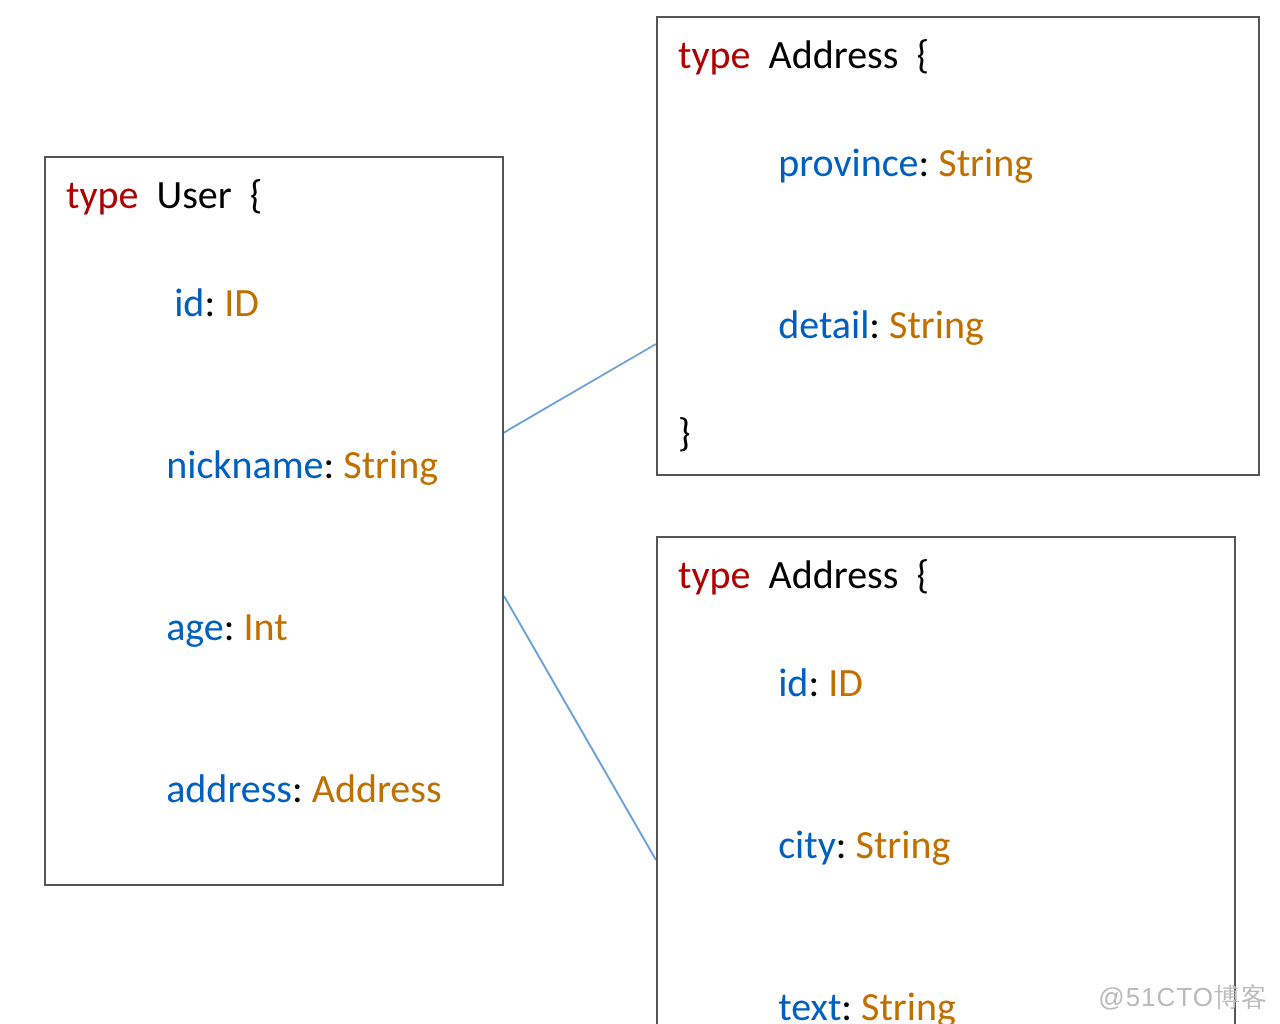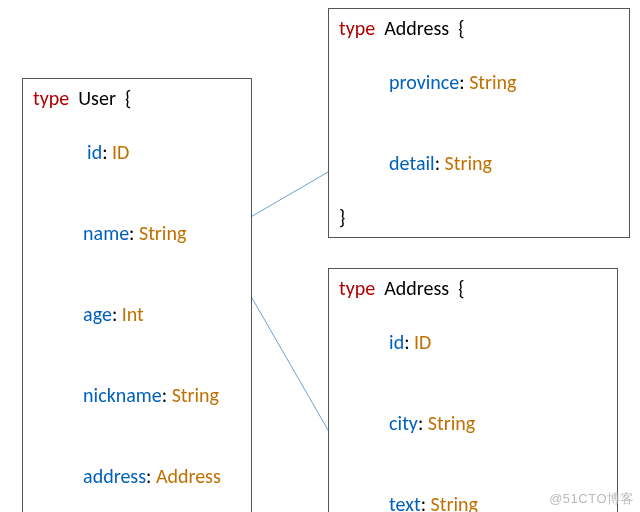--- a/index.html
+++ b/index.html
@@ -55,27 +55,24 @@
 <div class="box" style="left:22px; top:78px; width:230px;">
   <div class="brace-line">
     <span class="kw-type">type</span>
     <span>&nbsp;</span><span class="t-name">User</span>
     <span>&nbsp;</span><span class="punct">{</span>
   </div>
   <div class="field-line" style="padding-left:36px;">
     <span class="t-field">id</span><span class="punct">: </span><span class="t-type">ID</span>
   </div>
   <div class="field-line">
-    <span class="t-field">name</span><span class="punct">: </span><span class="t-type">String</span>
+    <span class="t-field">nickname</span><span class="punct">: </span><span class="t-type">String</span>
   </div>
   <div class="field-line">
     <span class="t-field">age</span><span class="punct">: </span><span class="t-type">Int</span>
-  </div>
-  <div class="field-line">
-    <span class="t-field">nickname</span><span class="punct">: </span><span class="t-type">String</span>
   </div>
   <div class="field-line">
     <span class="t-field">address</span><span class="punct">: </span><span class="t-type">Address</span>
   </div>
 
 </div>
 
 <div class="box" style="left:328px; top:8px; width:302px;">
   <div class="brace-line">
     <span class="kw-type">type</span>

